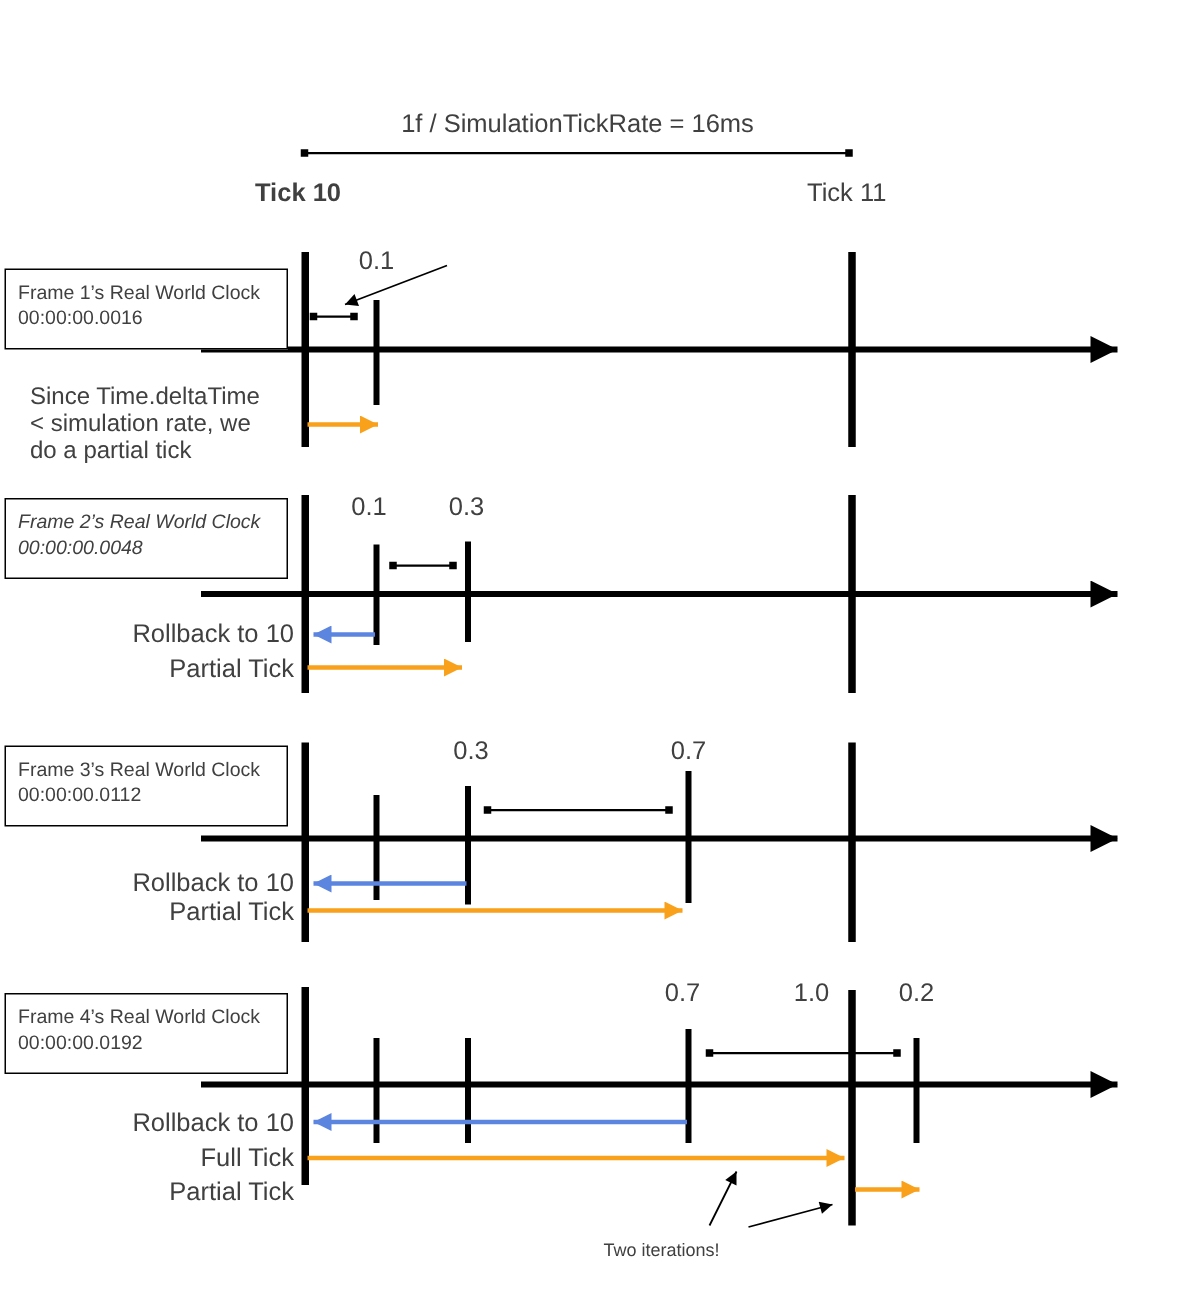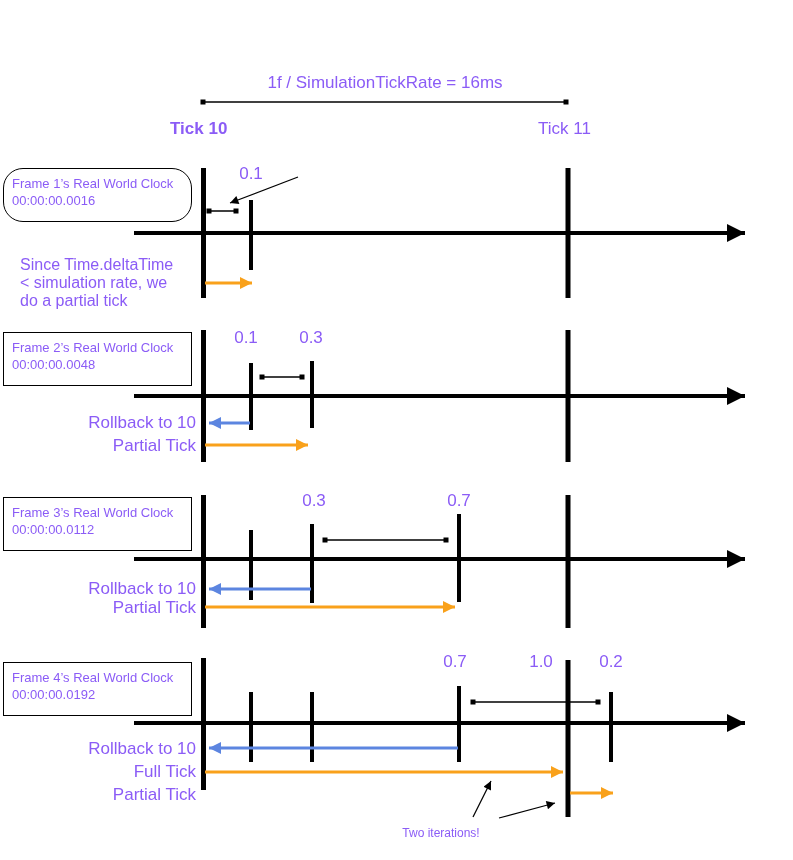--- a/index.html
+++ b/index.html
@@ -1,17 +1,17 @@
 <!DOCTYPE html>
 <html style="--orange: #F9A11B; --blue: #5C85E0;"><head>
 <meta charset="utf-8">
 <style>
   html,body { margin:0; padding:0; background:#fff; }
   .canvas { position:relative; width:793px; height:860px; background:#ffffff;
-            font-family:"Liberation Sans", sans-serif; color:#8b5cf6; overflow:hidden; }
+            font-family:"Liberation Sans", sans-serif; color:#404040; overflow:hidden; }
   .canvas svg { position:absolute; left:0; top:0; }
   .t { position:absolute; white-space:nowrap; }
   .header-formula { left:205px; top:73px; width:360px; text-align:center; font-size:17px; }
   .tick-label { font-size:17px; }
   .vlabel { position:absolute; font-size:17px; transform:translateX(-50%); white-space:nowrap; }
   .frame-box { position:absolute; left:3px; width:189px; height:54px; border:1.6px solid #000;
                background:#fff; box-sizing:border-box; padding:6px 8px; }
   .fb-line { font-size:13px; line-height:17px; white-space:nowrap; }
   .callout { position:absolute; left:300px; top:156px; width:198px; height:49px;
              border:1.4px solid #000; box-sizing:border-box; padding:6px 9px; background:#fff; }
@@ -112,25 +112,25 @@
       <line x1="473" y1="817" x2="491" y2="781" stroke="#000" stroke-width="1.2" marker-end="url(#mThin)"></line>
       <line x1="499" y1="818" x2="555" y2="803" stroke="#000" stroke-width="1.2" marker-end="url(#mThin)"></line>
     </g>
   </svg>
 
   <div class="t header-formula">1f / SimulationTickRate = 16ms</div>
   <div class="t tick-label" style="left:170px; top:119px;font-weight:bold;">Tick 10</div>
   <div class="t tick-label" style="left:538px; top:119px;">Tick 11</div>
 
 
-  <div class="frame-box" style="top:168px;border-radius:20px;">
+  <div class="frame-box" style="top:179px;">
     <div class="fb-line">Frame 1’s Real World Clock</div>
     <div class="fb-line">00:00:00.0016</div>
   </div>
-  <div class="frame-box" style="top:332px;">
+  <div class="frame-box" style="top:332px;font-style:italic;">
     <div class="fb-line">Frame 2’s Real World Clock</div>
     <div class="fb-line">00:00:00.0048</div>
   </div>
   <div class="frame-box" style="top:497px;">
     <div class="fb-line">Frame 3’s Real World Clock</div>
     <div class="fb-line">00:00:00.0112</div>
   </div>
   <div class="frame-box" style="top:662px;">
     <div class="fb-line">Frame 4’s Real World Clock</div>
     <div class="fb-line">00:00:00.0192</div>

